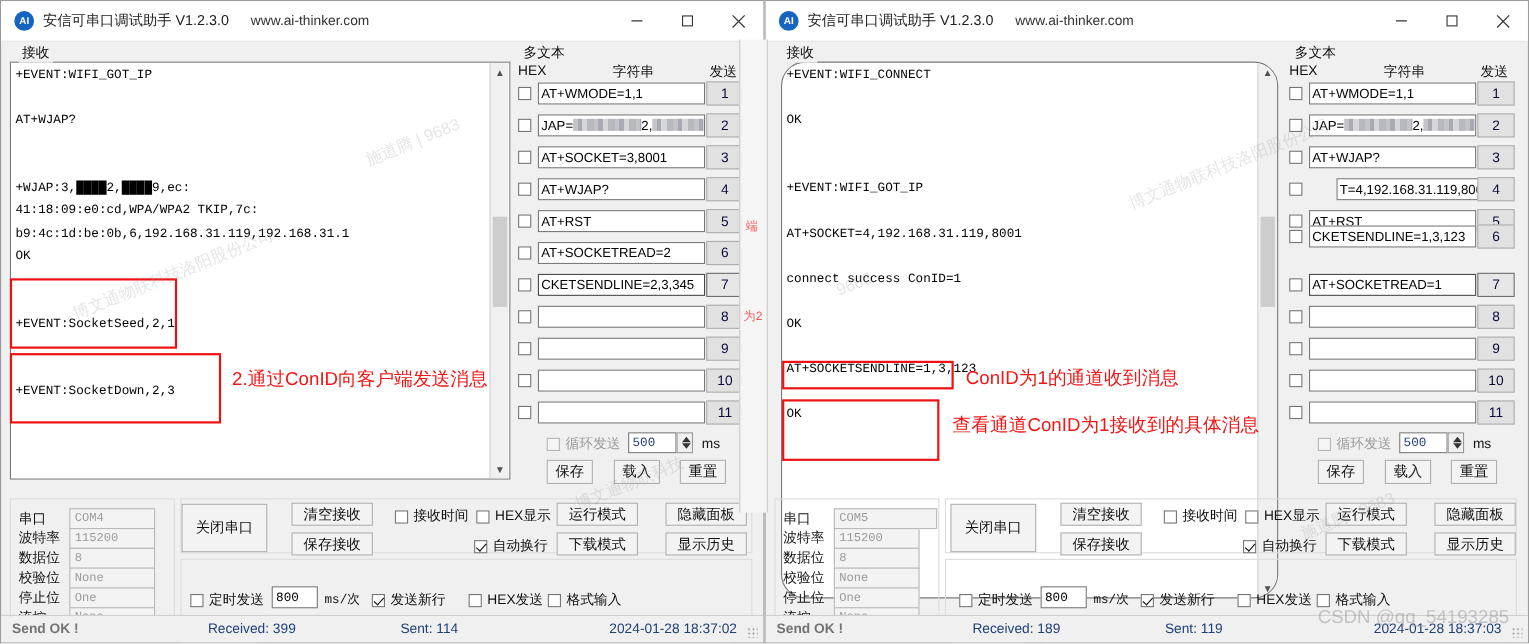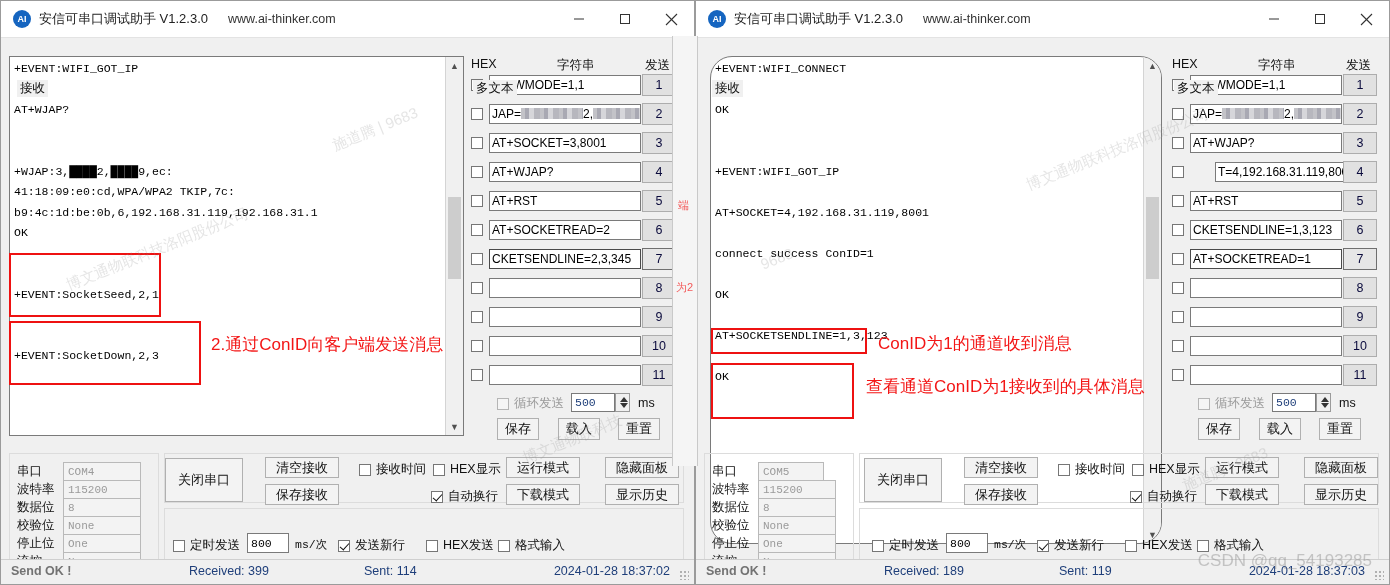--- a/index.html
+++ b/index.html
@@ -15,21 +15,21 @@
   .app-title{font-size:13px;color:#222;white-space:nowrap;}
   .app-url{font-size:12.5px;color:#333;margin-left:20px;white-space:nowrap;}
   .winbtns{position:absolute;right:0;top:0;height:36px;display:flex;}
   .winbtn{width:46px;height:36px;display:flex;align-items:center;justify-content:center;font-size:14px;color:#333;}
   .winbtn svg{display:block;}
 
   
   .content{position:relative;height:548px;}
 
   
-  .grp-cap{position:absolute;font-size:12.5px;color:#111;background:#f0f0f0;padding:0 3px;z-index:3;margin-top:40px;}
+  .grp-cap{position:absolute;font-size:12.5px;color:#111;background:#f0f0f0;padding:0 3px;z-index:3;}
 
   
   .recv-box{position:absolute;background:#ffffff;border:1px solid #7a7a7a;box-sizing:border-box;overflow:hidden;}
   .recv-text{position:absolute;left:4px;top:2px;right:20px;font-family:"Liberation Mono",monospace;
              font-size:11.5px;line-height:20.5px;color:#000;white-space:pre;}
   .vsb{position:absolute;right:0;top:0;bottom:0;width:17px;background:#f0f0f0;border-left:1px solid #d4d4d4;}
   .vsb-arrow{position:absolute;left:0;width:17px;height:17px;display:flex;align-items:center;justify-content:center;color:#505050;font-size:9px;}
   .vsb-thumb{position:absolute;left:2px;width:13px;background:#cdcdcd;}
 
   
@@ -373,21 +373,21 @@
         <div class="mt-row" style="top: 123px; left: 0px; width: 695px;">
           <span class="cb" style="position: absolute; left: 476px; top: 5px;"></span>
           <div class="mt-inp" style="position: absolute; left: 494px; top: 1px; width: 152px; margin-left: 25px;">T=4,192.168.31.119,8001</div>
           <div class="mt-btn" style="position: absolute; left: 647px; top: 0px;">4</div>
         </div>
         <div class="mt-row" style="top: 152px; left: 0px; width: 695px;">
           <span class="cb" style="position: absolute; left: 476px; top: 5px;"></span>
           <div class="mt-inp" style="position: absolute; left: 494px; top: 1px; width: 152px;">AT+RST</div>
           <div class="mt-btn" style="position: absolute; left: 647px; top: 0px;">5</div>
         </div>
-        <div class="mt-row" style="top: 181px; left: 0px; width: 695px;">
+        <div class="mt-row" style="top: 166px; left: 0px; width: 695px;">
           <span class="cb" style="position: absolute; left: 476px; top: 5px;"></span>
           <div class="mt-inp" style="position: absolute; left: 494px; top: 1px; width: 152px;">CKETSENDLINE=1,3,123</div>
           <div class="mt-btn" style="position: absolute; left: 647px; top: 0px;">6</div>
         </div>
         <div class="mt-row" style="top: 210px; left: 0px; width: 695px;">
           <span class="cb" style="position: absolute; left: 476px; top: 5px;"></span>
           <div class="mt-inp sel" style="position: absolute; left: 494px; top: 1px; width: 152px;">AT+SOCKETREAD=1</div>
           <div class="mt-btn hot" style="position: absolute; left: 647px; top: 0px;">7</div>
         </div>
         <div class="mt-row" style="top: 239px; left: 0px; width: 695px;">
@@ -422,21 +422,21 @@
         <i class="d"></i>
       </div>
     <div style="position:absolute;left:643px;top:358px;font-size:12.5px;color:#111;">ms</div>
 
     <div class="btn" style="position:absolute;left:502px;top:380px;width:42px;height:22px;">保存</div>
     <div class="btn" style="position:absolute;left:563px;top:380px;width:42px;height:22px;">载入</div>
     <div class="btn" style="position:absolute;left:623px;top:380px;width:42px;height:22px;">重置</div>
 
     <div class="panel" style="left:8px;top:415px;width:150px;height:108px;"></div>
     <div class="lbl" style="position:absolute;left:16px;top:425px;">串口</div>
-    <div class="combo" style="position:absolute;left:62px;top:424px;width:66px;">COM5</div>
+    <div class="combo" style="position:absolute;left:62px;top:424px;width:94px;">COM5</div>
     <div class="lbl" style="position:absolute;left:16px;top:443px;">波特率</div>
     <div class="combo" style="position:absolute;left:62px;top:442px;width:78px;">115200</div>
     <div class="lbl" style="position:absolute;left:16px;top:461px;">数据位</div>
     <div class="combo" style="position:absolute;left:62px;top:460px;width:78px;">8</div>
     <div class="lbl" style="position:absolute;left:16px;top:479px;">校验位</div>
     <div class="combo" style="position:absolute;left:62px;top:478px;width:78px;">None</div>
     <div class="lbl" style="position:absolute;left:16px;top:497px;">停止位</div>
     <div class="combo" style="position:absolute;left:62px;top:496px;width:78px;">One</div>
     <div class="lbl" style="position:absolute;left:16px;top:515px;">流控</div>
     <div class="combo" style="position:absolute;left:62px;top:514px;width:78px;">None</div>

